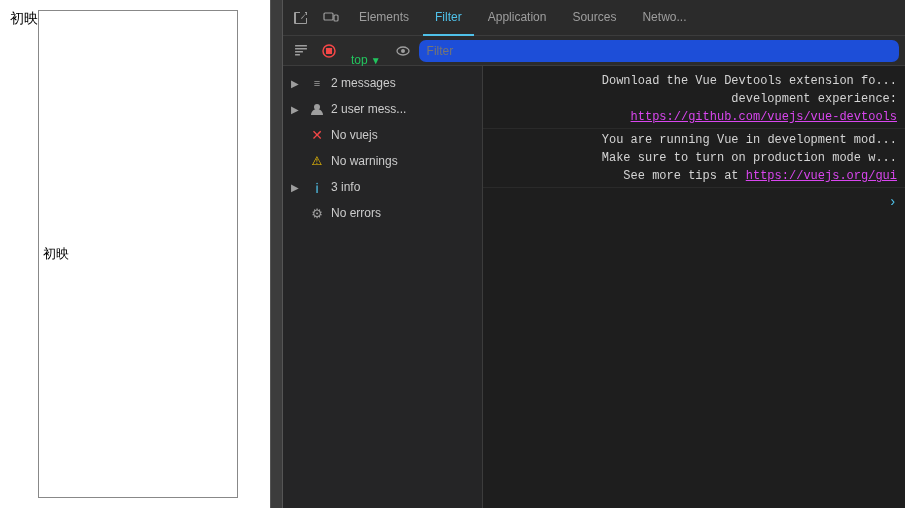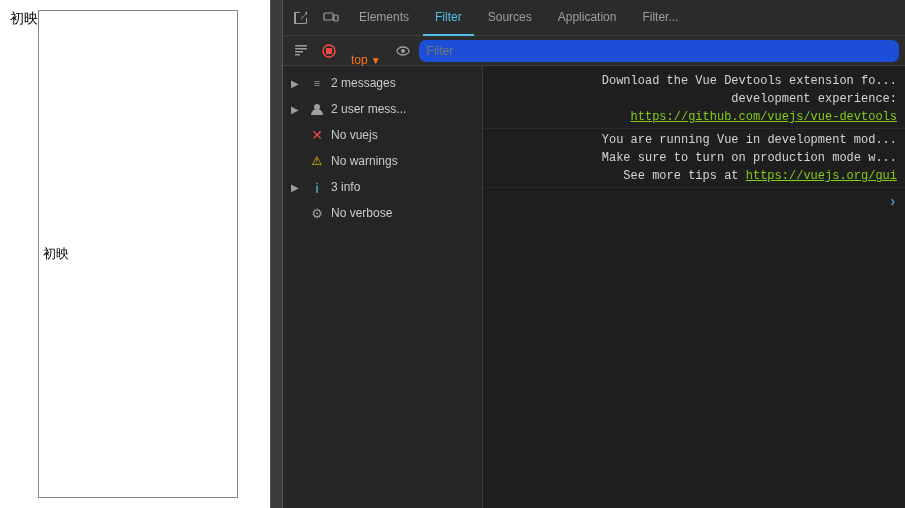--- a/index.html
+++ b/index.html
@@ -115,21 +115,21 @@
       cursor: pointer;
       border-radius: 3px;
       font-size: 14px;
     }
 
     .toolbar-select {
       display: flex;
       align-items: center;
       gap: 3px;
       padding: 2px 6px;
-      color: #f97316;
+      color: #22c55e;
       cursor: pointer;
       border-radius: 3px;
       font-size: 12px;
       margin-top: 19px;
     }
 
     .toolbar-eye-btn {
       width: 24px;
       height: 24px;
       display: flex;
@@ -235,21 +235,21 @@
     }
 
     .console-message {
       padding: 2px 8px;
       border-bottom: 1px solid #2a2a2a;
       color: #d4d4d4;
       word-break: break-all;
     }
 
     .console-message a {
-      color: #84cc16;
+      color: #d946ef;
       text-decoration: underline;
     }
 
     .console-prompt {
       padding: 4px 8px;
       color: #4fc1e9;
       font-size: 14px;
     }
 
     
@@ -283,23 +283,23 @@
       </svg>
     </div>
     <div class="tab-icon-btn" title="Device toolbar">
       <svg width="16" height="16" viewBox="0 0 16 16" fill="currentColor">
         <rect x="1" y="3" width="9" height="7" rx="1" fill="none" stroke="currentColor" stroke-width="1.2"></rect>
         <rect x="11" y="5" width="4" height="6" rx="1" fill="none" stroke="currentColor" stroke-width="1.2"></rect>
       </svg>
     </div>
     <div class="tab-item">Elements</div>
     <div class="tab-item active">Filter</div>
+    <div class="tab-item">Application</div>
     <div class="tab-item">Sources</div>
-    <div class="tab-item">Application</div>
-    <div class="tab-item">Filter...</div>
+    <div class="tab-item">Netwo...</div>
   </div>
 
   <div class="devtools-toolbar">
     <div class="toolbar-icon-btn" title="Clear console">
       <svg width="14" height="14" viewBox="0 0 14 14" fill="currentColor">
         <rect x="1" y="1" width="12" height="1.5" rx="0.5"></rect>
         <rect x="1" y="4" width="12" height="1.5" rx="0.5"></rect>
         <rect x="1" y="7" width="8" height="1.5" rx="0.5"></rect>
         <rect x="1" y="10" width="5" height="1.5" rx="0.5"></rect>
       </svg>
@@ -358,21 +358,21 @@
 
       <div class="sidebar-item">
         <span class="sidebar-arrow">▶</span>
         <span class="sidebar-icon icon-info">ℹ</span>
         <span>3 info</span>
       </div>
 
       <div class="sidebar-item">
         <span class="sidebar-arrow" style="visibility:hidden;">▶</span>
         <span class="sidebar-icon icon-verbose">⚙</span>
-        <span>No verbose</span>
+        <span>No errors</span>
       </div>
 
     </div>
 
     <div class="console-output">
       <div class="console-message">
         <span>Download the Vue Devtools extension fo...<br>development experience:<br></span>
         <a href="#">https://github.com/vuejs/vue-devtools</a>
       </div>
       <div class="console-message">

